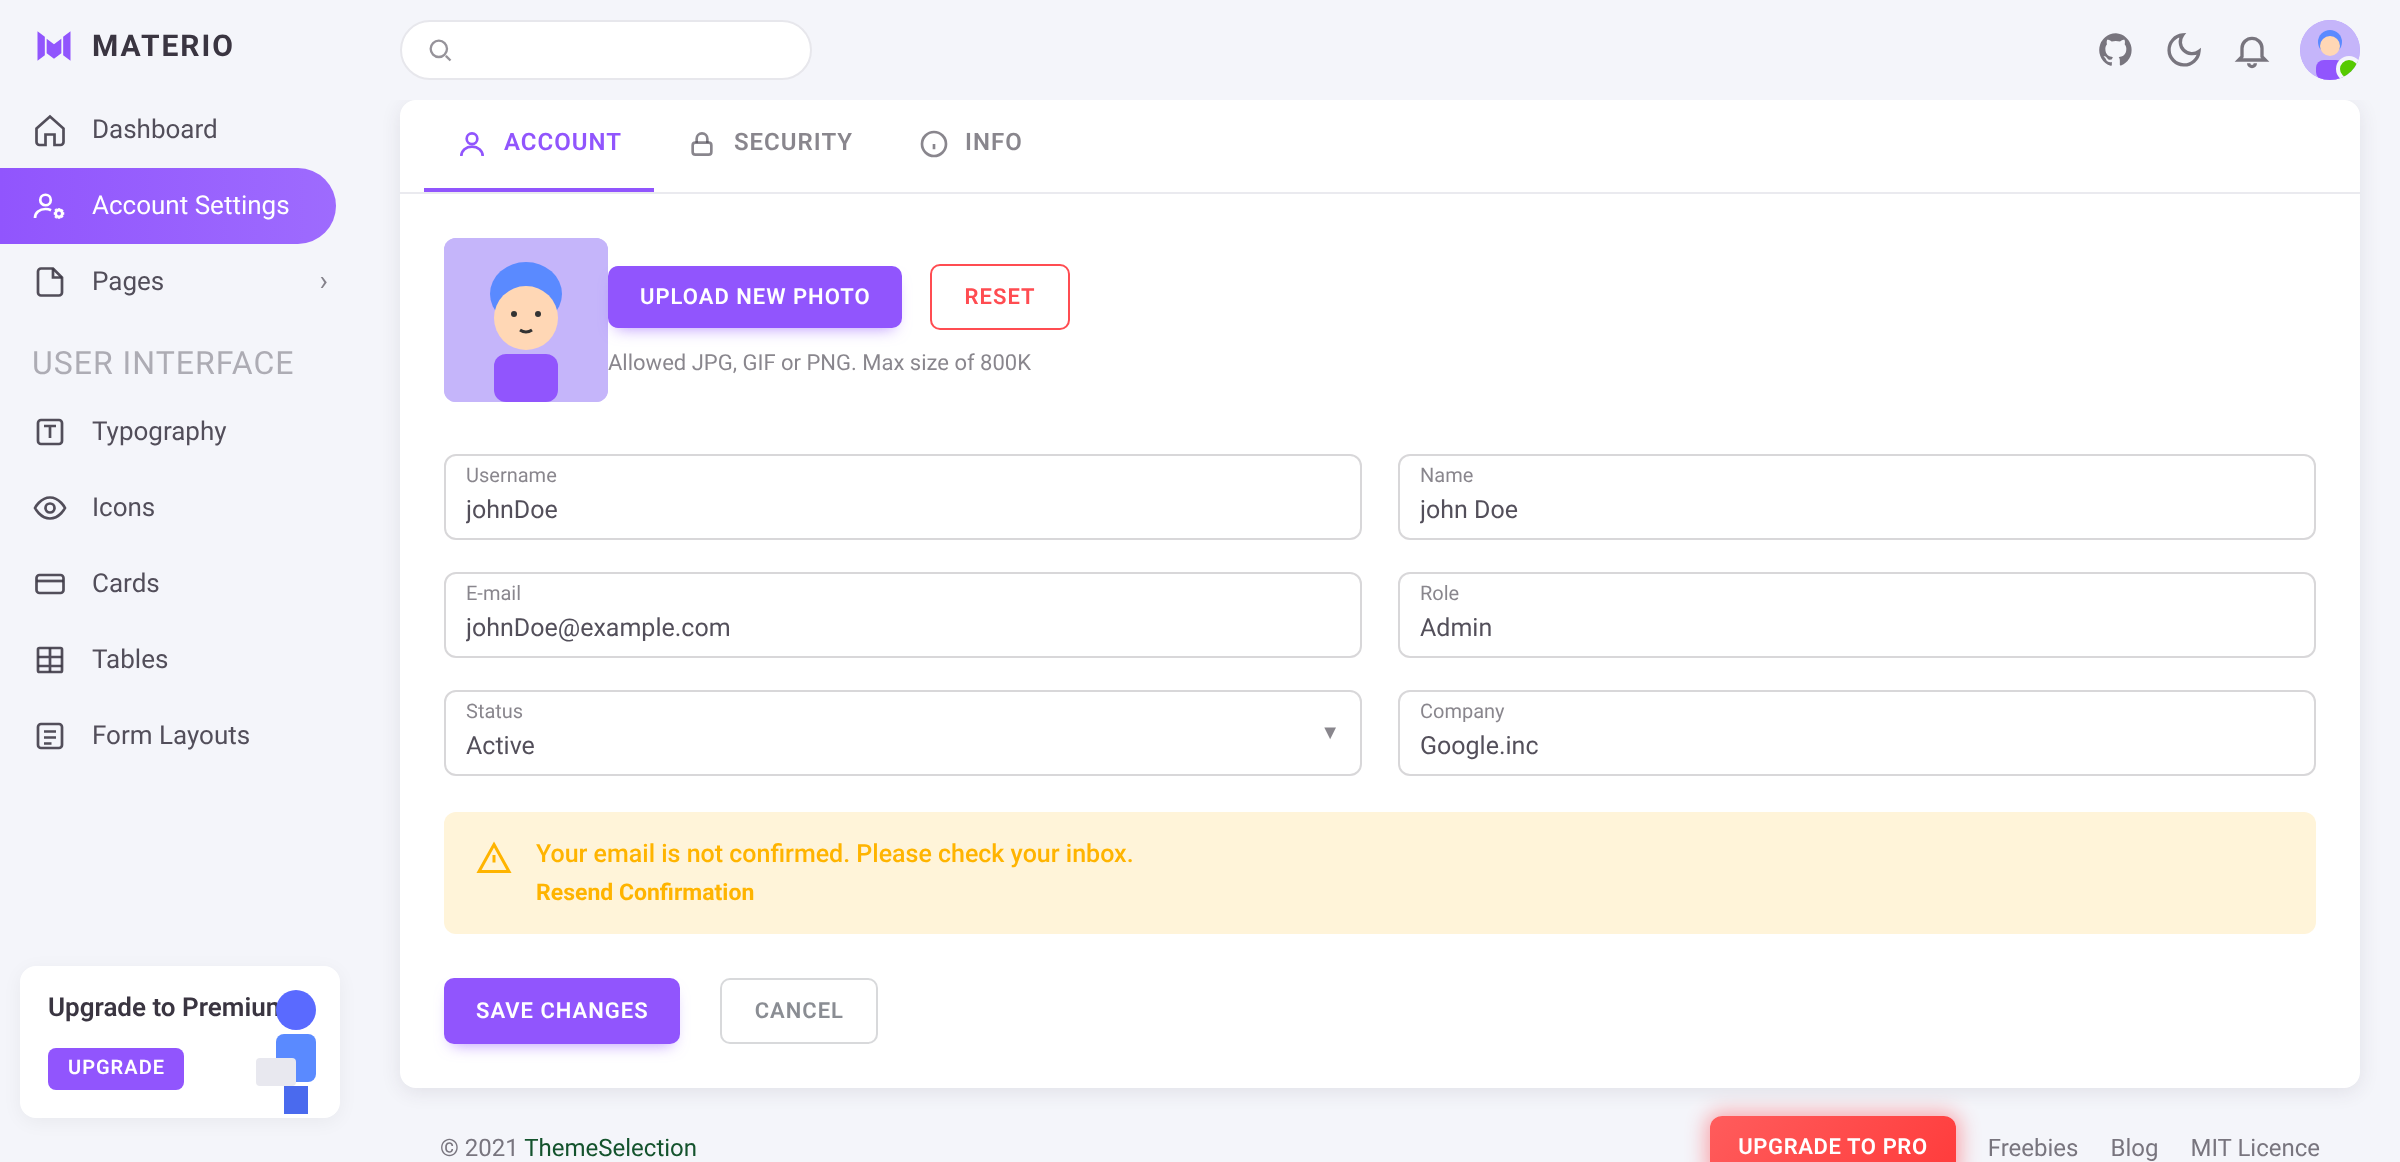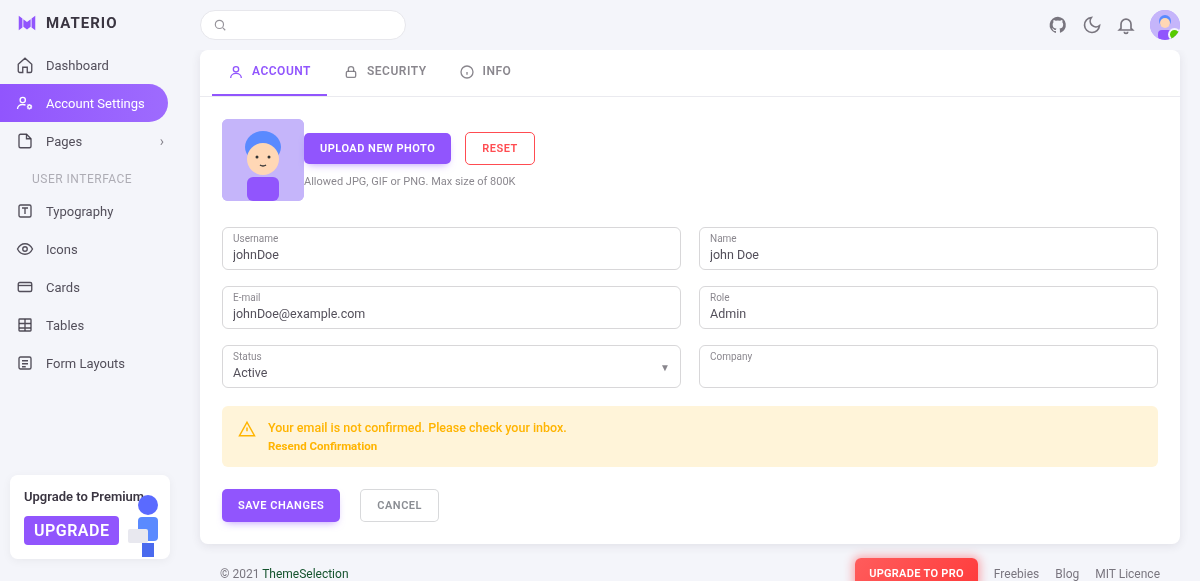--- a/index.html
+++ b/index.html
@@ -5,24 +5,24 @@
 * { margin: 0; padding: 0; box-sizing: border-box; font-family: -apple-system, BlinkMacSystemFont, 'Segoe UI', Roboto, sans-serif; }
 body { background: #f4f5fa; width: 1200px; height: 581px; overflow: hidden; position: relative; }
 .layout { display: flex; height: 100%; }
 .sidebar { width: 180px; background: #f4f5fa; padding: 12px 0; display: flex; flex-direction: column; }
 .logo { display: flex; align-items: center; gap: 8px; padding: 0 16px 12px; }
 .logo-icon { width: 22px; height: 22px; }
 .logo-text { font-weight: 700; font-size: 15px; letter-spacing: 1px; color: #3a3541; }
 .nav-item { display: flex; align-items: center; gap: 12px; padding: 10px 16px; color: #3a3541de; font-size: 13px; cursor: pointer; position: relative; }
 .nav-item.active { background: linear-gradient(90deg, #9155fd, #9e6bfe); color: #fff; border-radius: 0 24px 24px 0; margin-right: 12px; }
 .nav-item .chev { margin-left: auto; font-size: 14px; color: #3a354199; }
-.section-header { font-size: 12px; color: #3a354161; letter-spacing: 0.5px; padding: 12px 16px 6px; text-transform: uppercase; margin-left: 16px; }
+.section-header { font-size: 16px; color: #3a354161; letter-spacing: 0.5px; padding: 12px 16px 6px; text-transform: uppercase; }
 .upgrade-card { margin: auto 10px 10px; background: #fff; border-radius: 8px; padding: 14px; position: relative; box-shadow: 0 2px 10px rgba(0,0,0,0.05); }
 .upgrade-title { font-size: 13px; font-weight: 600; color: #3a3541; line-height: 1.3; }
-.upgrade-btn { margin-top: 10px; background: #9155fd; color: #fff; border: none; border-radius: 4px; padding: 5px 10px; font-size: 16px; font-weight: 600; letter-spacing: 0.5px; cursor: pointer; }
+.upgrade-btn { margin-top: 10px; background: #9155fd; color: #fff; border: none; border-radius: 4px; padding: 5px 10px; font-size: 10px; font-weight: 600; letter-spacing: 0.5px; cursor: pointer; }
 .upgrade-img { position: absolute; right: -6px; bottom: 0; width: 56px; height: 68px; }
 .main { flex: 1; display: flex; flex-direction: column; }
 .topbar { display: flex; align-items: center; padding: 10px 20px; gap: 12px; }
 .search { flex: 0 0 180px; background: #fff; border: 1px solid #e7e7ec; border-radius: 26px; height: 30px; display: flex; align-items: center; padding: 0 12px; }
 .search input { border: none; outline: none; flex: 1; font-size: 13px; background: transparent; }
 .topbar-right { margin-left: auto; display: flex; align-items: center; gap: 14px; }
 .icon-btn { color: #3a3541aa; cursor: pointer; display: inline-flex; }
 .avatar { width: 30px; height: 30px; border-radius: 50%; position: relative; background: #b89eff; overflow: hidden; }
 .avatar::after { content: ''; position: absolute; right: -1px; bottom: -1px; width: 9px; height: 9px; background: #56ca00; border: 2px solid #f4f5fa; border-radius: 50%; }
 .content { padding: 0 20px 10px; flex: 1; overflow: auto; }
@@ -244,20 +244,21 @@
               <label class="field-label">Role</label>
               <input class="field-input" value="Admin" style="">
             </div>
             <div class="field">
               <label class="field-label">Status</label>
               <input class="field-input" readonly="" value="Active" style="">
               <span class="dd">▼</span>
             </div>
             <div class="field">
               <label class="field-label">Company</label>
+              <input class="field-input" value="Google.inc" style="">
             </div>
           </div>
 
           <div class="alert">
             <svg class="alert-icon" width="18" height="18" viewBox="0 0 24 24" fill="none" stroke="currentColor" stroke-width="2">
                 <path d="M12 3l10 18H2L12 3z"></path>
                 <path d="M12 10v5M12 18h.01"></path>
               </svg>
             <div>
               <div class="alert-text">Your email is not confirmed. Please check your inbox.</div>

